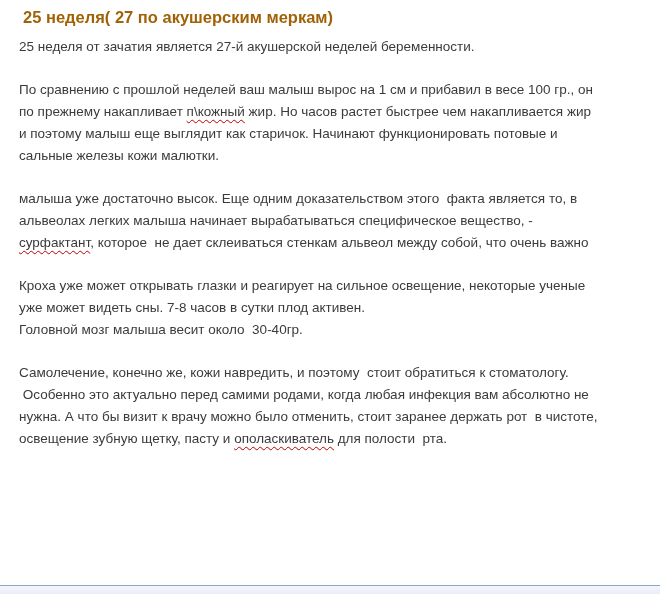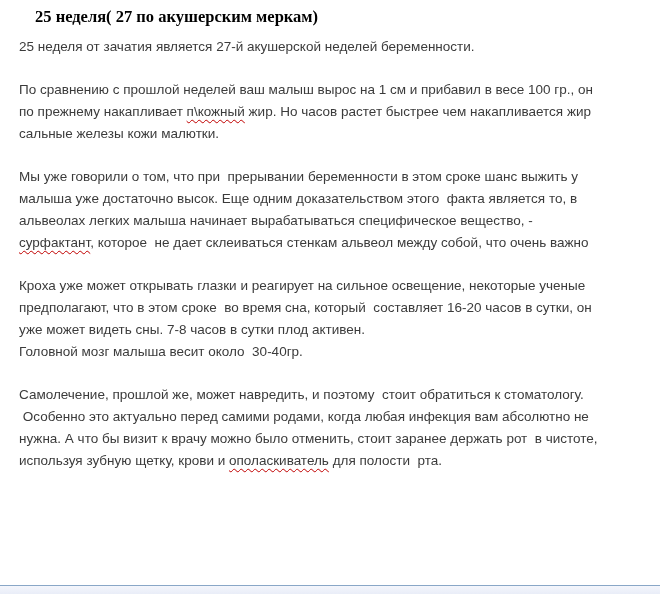--- a/index.html
+++ b/index.html
@@ -13,25 +13,24 @@
     overflow: hidden;
     position: relative;
     font-family: "Liberation Sans", sans-serif;
   }
   .page {
     padding: 6px 18px 0 19px;
   }
   .doc-title {
     font-size: 16.5px;
     font-weight: bold;
-    color: #000000;
+    color: #a16207;
     line-height: 22px;
-    margin: 0 0 8px 16px;
+    margin: 0 0 8px 4px;
     white-space: pre;
-    font-family: Liberation Serif, serif;
   }
   .para {
     margin: 4px 0 21px 0;
   }
   .para:last-child {
     margin-bottom: 0;
   }
   .line {
     font-size: 13.5px;
     color: #3b3b3b;
@@ -61,36 +60,35 @@
 
 <div class="page">
   <div class="doc-title">25 неделя( 27 по акушерским меркам)</div>
   <div>
       <div class="para">
         <div class="line"><span>25 неделя от зачатия является 27-й акушерской неделей беременности.</span></div>
       </div>
       <div class="para">
         <div class="line"><span>По сравнению с прошлой неделей ваш малыш вырос на 1 см и прибавил в весе 100 гр., он</span></div>
         <div class="line"><span>по прежнему накапливает </span><span class="misspelled">п\кожный</span><span> жир. Но часов растет быстрее чем накапливается жир</span></div>
+        <div class="line"><span>и поэтому малыш еще выглядит как старичок. Начинают функционировать потовые и</span></div>
         <div class="line"><span>сальные железы кожи малютки.</span></div>
       </div>
       <div class="para">
-        <div class="line"><span>Мы уже говорили о том, что при  прерывании беременности в этом сроке шанс выжить у</span></div>
         <div class="line"><span>малыша уже достаточно высок. Еще одним доказательством этого  факта является то, в</span></div>
         <div class="line"><span>альвеолах легких малыша начинает вырабатываться специфическое вещество, -</span></div>
         <div class="line"><span class="misspelled">сурфактант</span><span>, которое  не дает склеиваться стенкам альвеол между собой, что очень важно</span></div>
       </div>
       <div class="para">
         <div class="line"><span>Кроха уже может открывать глазки и реагирует на сильное освещение, некоторые ученые</span></div>
-        <div class="line"><span>предполагают, что в этом сроке  во время сна, который  составляет 16-20 часов в сутки, он</span></div>
         <div class="line"><span>уже может видеть сны. 7-8 часов в сутки плод активен.</span></div>
         <div class="line"><span>Головной мозг малыша весит около  30-40гр.</span></div>
       </div>
       <div class="para">
-        <div class="line"><span>Самолечение, прошлой же, может навредить, и поэтому  стоит обратиться к стоматологу.</span></div>
+        <div class="line"><span>Самолечение, конечно же, кожи навредить, и поэтому  стоит обратиться к стоматологу.</span></div>
         <div class="line"><span> Особенно это актуально перед самими родами, когда любая инфекция вам абсолютно не</span></div>
         <div class="line"><span>нужна. А что бы визит к врачу можно было отменить, стоит заранее держать рот  в чистоте,</span></div>
-        <div class="line"><span>используя зубную щетку, крови и </span><span class="misspelled">ополаскиватель</span><span> для полости  рта.</span></div>
+        <div class="line"><span>освещение зубную щетку, пасту и </span><span class="misspelled">ополаскиватель</span><span> для полости  рта.</span></div>
       </div>
     </div>
 </div>
 
 <div class="scroll-strip"></div>
 
 </body></html>

